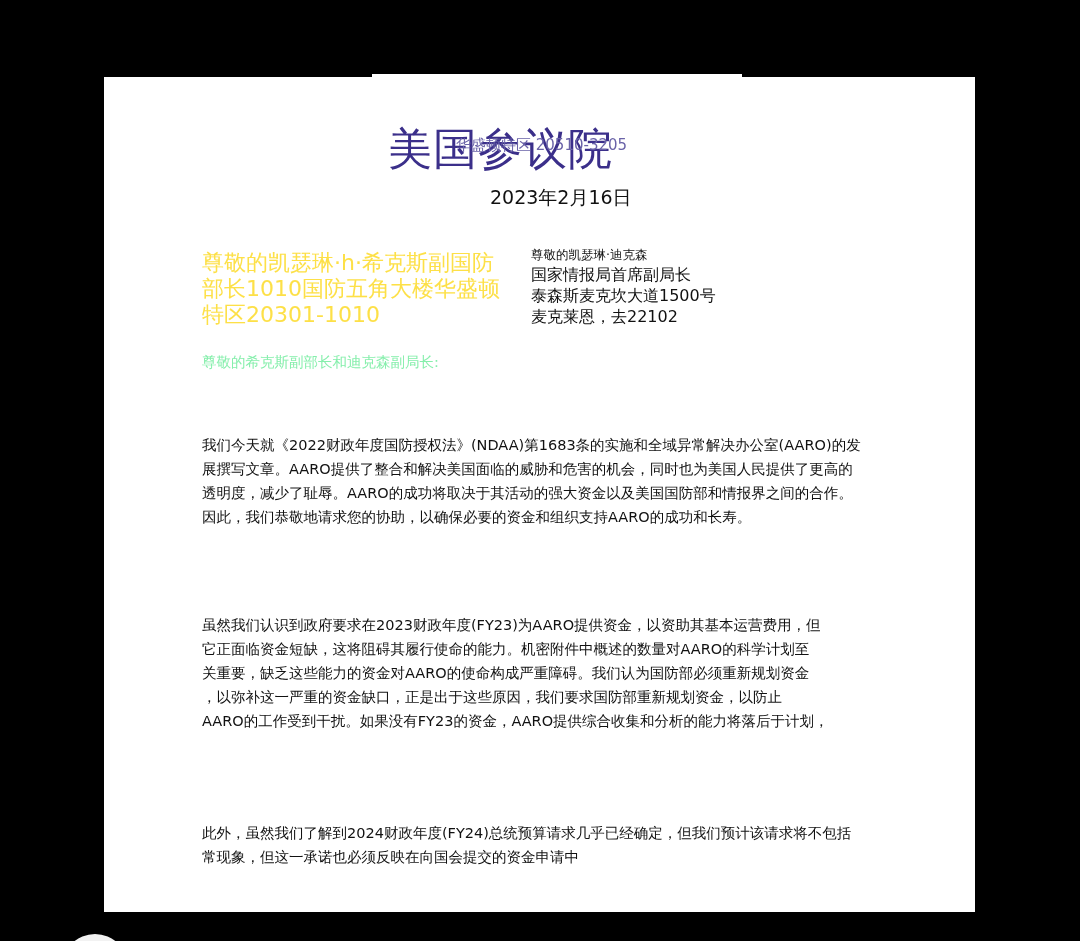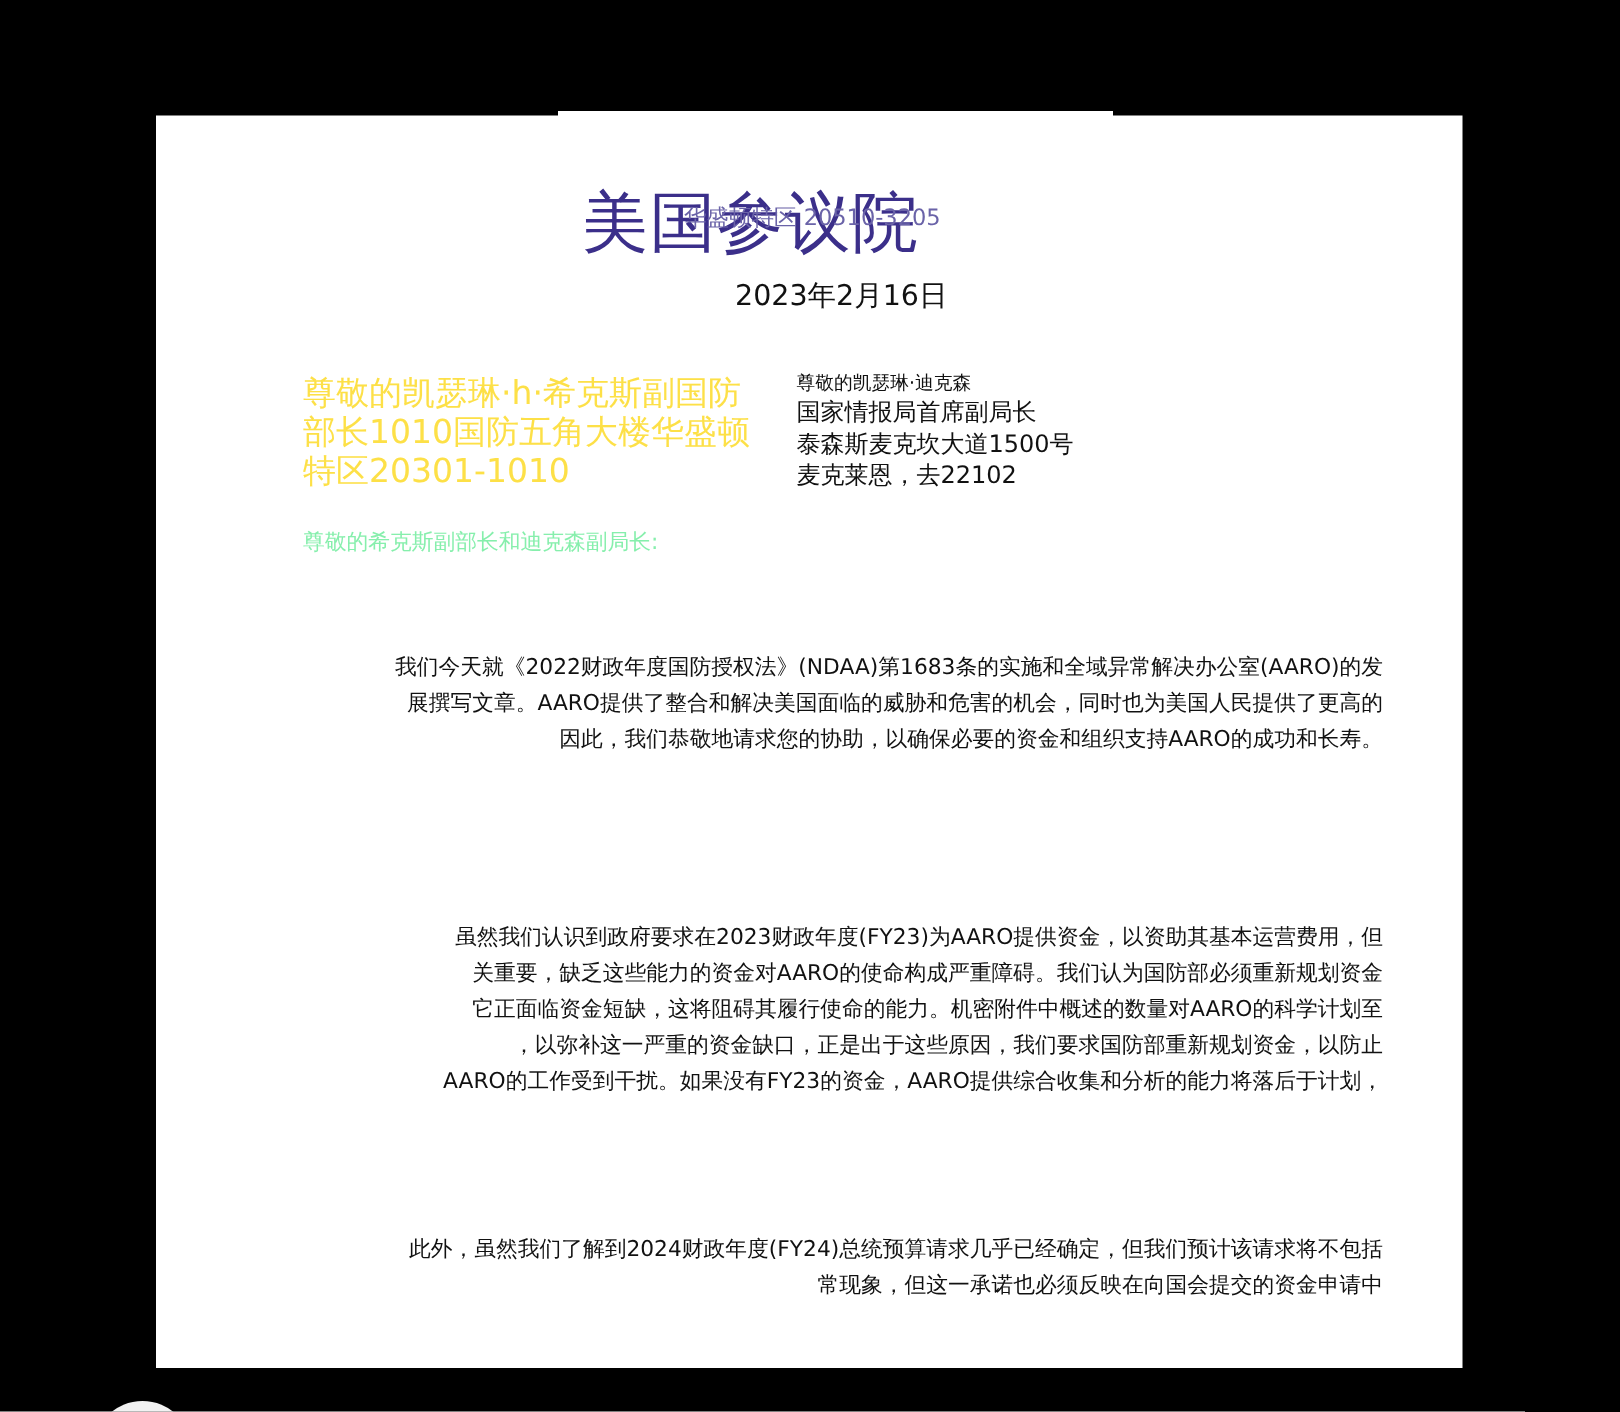--- a/index.html
+++ b/index.html
@@ -34,21 +34,21 @@
     position:absolute; left:531px; top:246px; color:#111;
   }
   .addr-right .small { font-size:12.5px; line-height:18px; }
   .addr-right .line { font-size:16px; line-height:21px; }
   .salutation {
     position:absolute; left:202px; top:352px; font-size:14.5px; line-height:20px; color:#86efac;
   }
   .para {
     position:absolute; left:202px; width:720px; font-size:14.5px; line-height:24px; color:#111;
   }
-  .para .ln { display:block; white-space:nowrap;text-align:right; }
+  .para .ln { display:block; white-space:nowrap; }
   .p1 { top:433px; }
   .p2 { top:613px; }
   .p3 { top:821px; }
   .circle {
     position:absolute; left:62px; top:934px; width:66px; height:66px; border-radius:50%;
     background:#f2f2f2;
   }
 </style>
 </head>
 <body>
@@ -72,27 +72,28 @@
   <div class="line">国家情报局首席副局长</div>
   <div class="line">泰森斯麦克坎大道1500号</div>
   <div class="line">麦克莱恩，去22102</div>
 </div>
 
 <div class="salutation">尊敬的希克斯副部长和迪克森副局长:</div>
 
 <div class="para p1">
   <span class="ln">我们今天就《2022财政年度国防授权法》(NDAA)第1683条的实施和全域异常解决办公室(AARO)的发</span>
   <span class="ln">展撰写文章。AARO提供了整合和解决美国面临的威胁和危害的机会，同时也为美国人民提供了更高的</span>
+  <span class="ln">透明度，减少了耻辱。AARO的成功将取决于其活动的强大资金以及美国国防部和情报界之间的合作。</span>
   <span class="ln">因此，我们恭敬地请求您的协助，以确保必要的资金和组织支持AARO的成功和长寿。</span>
 </div>
 
 <div class="para p2">
   <span class="ln">虽然我们认识到政府要求在2023财政年度(FY23)为AARO提供资金，以资助其基本运营费用，但</span>
+  <span class="ln">它正面临资金短缺，这将阻碍其履行使命的能力。机密附件中概述的数量对AARO的科学计划至</span>
   <span class="ln">关重要，缺乏这些能力的资金对AARO的使命构成严重障碍。我们认为国防部必须重新规划资金</span>
-  <span class="ln">它正面临资金短缺，这将阻碍其履行使命的能力。机密附件中概述的数量对AARO的科学计划至</span>
   <span class="ln">，以弥补这一严重的资金缺口，正是出于这些原因，我们要求国防部重新规划资金，以防止</span>
   <span class="ln">AARO的工作受到干扰。如果没有FY23的资金，AARO提供综合收集和分析的能力将落后于计划，</span>
 </div>
 
 <div class="para p3">
   <span class="ln">此外，虽然我们了解到2024财政年度(FY24)总统预算请求几乎已经确定，但我们预计该请求将不包括</span>
   <span class="ln">常现象，但这一承诺也必须反映在向国会提交的资金申请中</span>
 </div>
 
 <div class="circle"></div>

